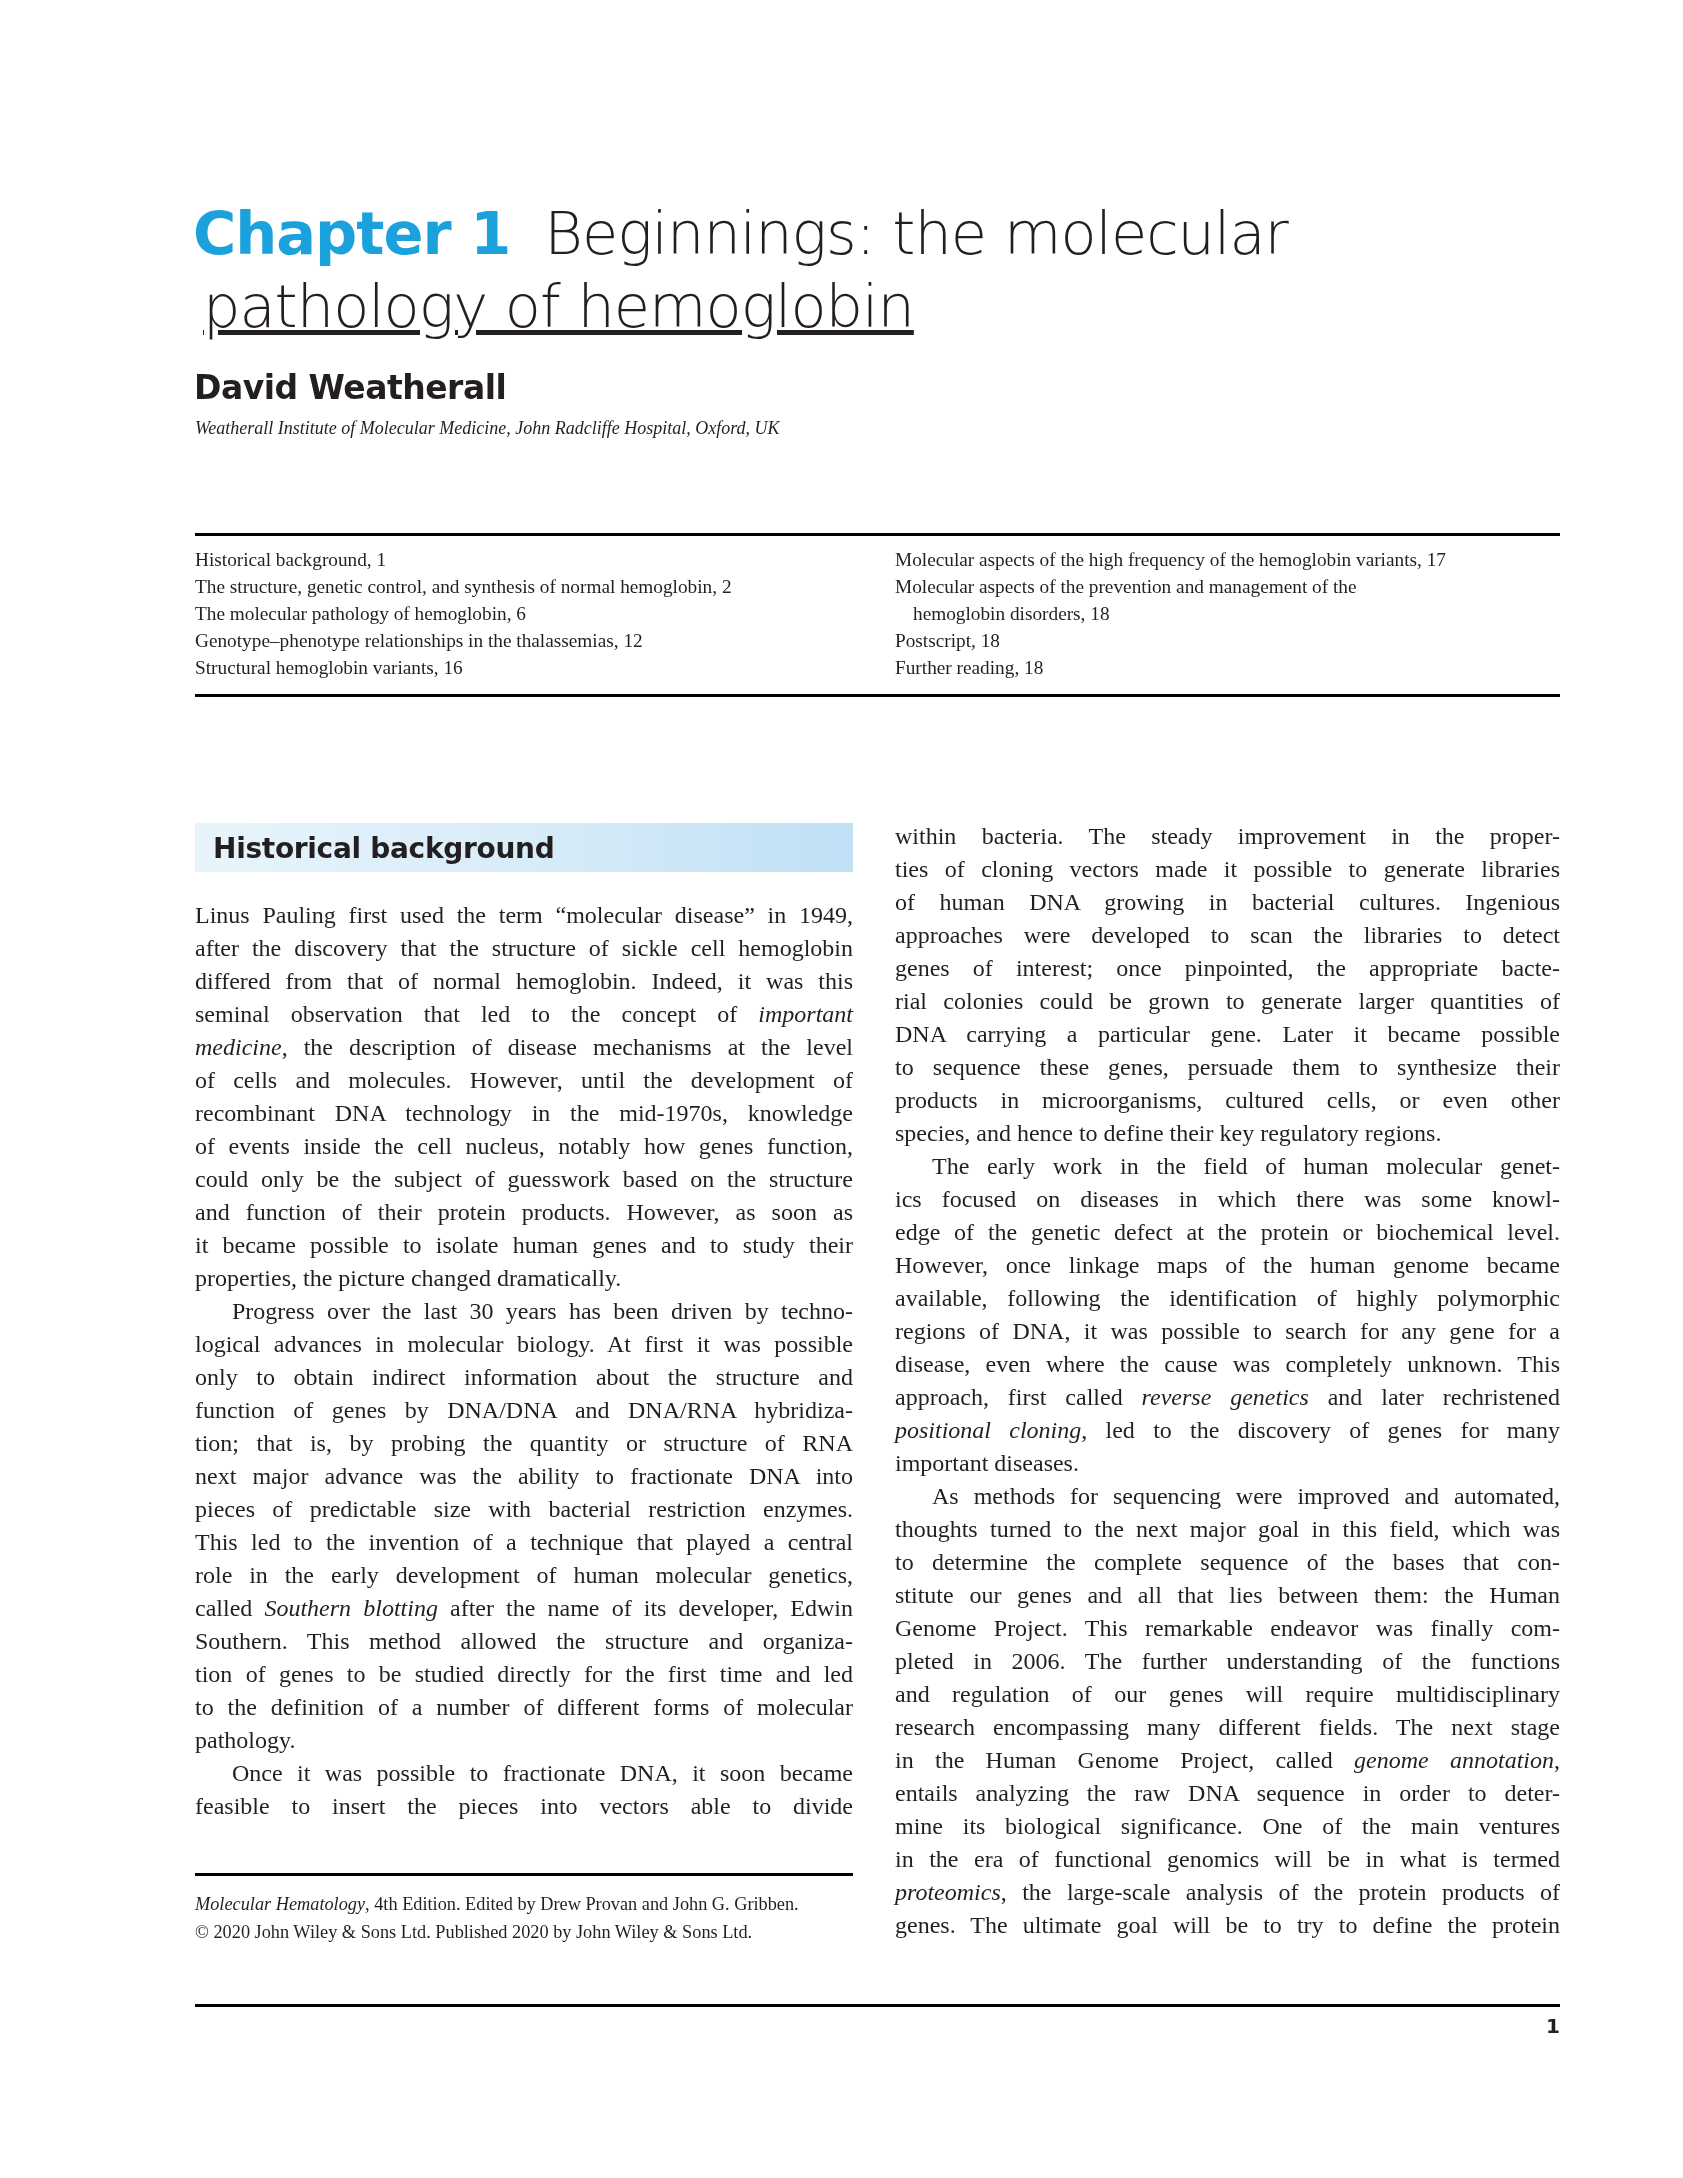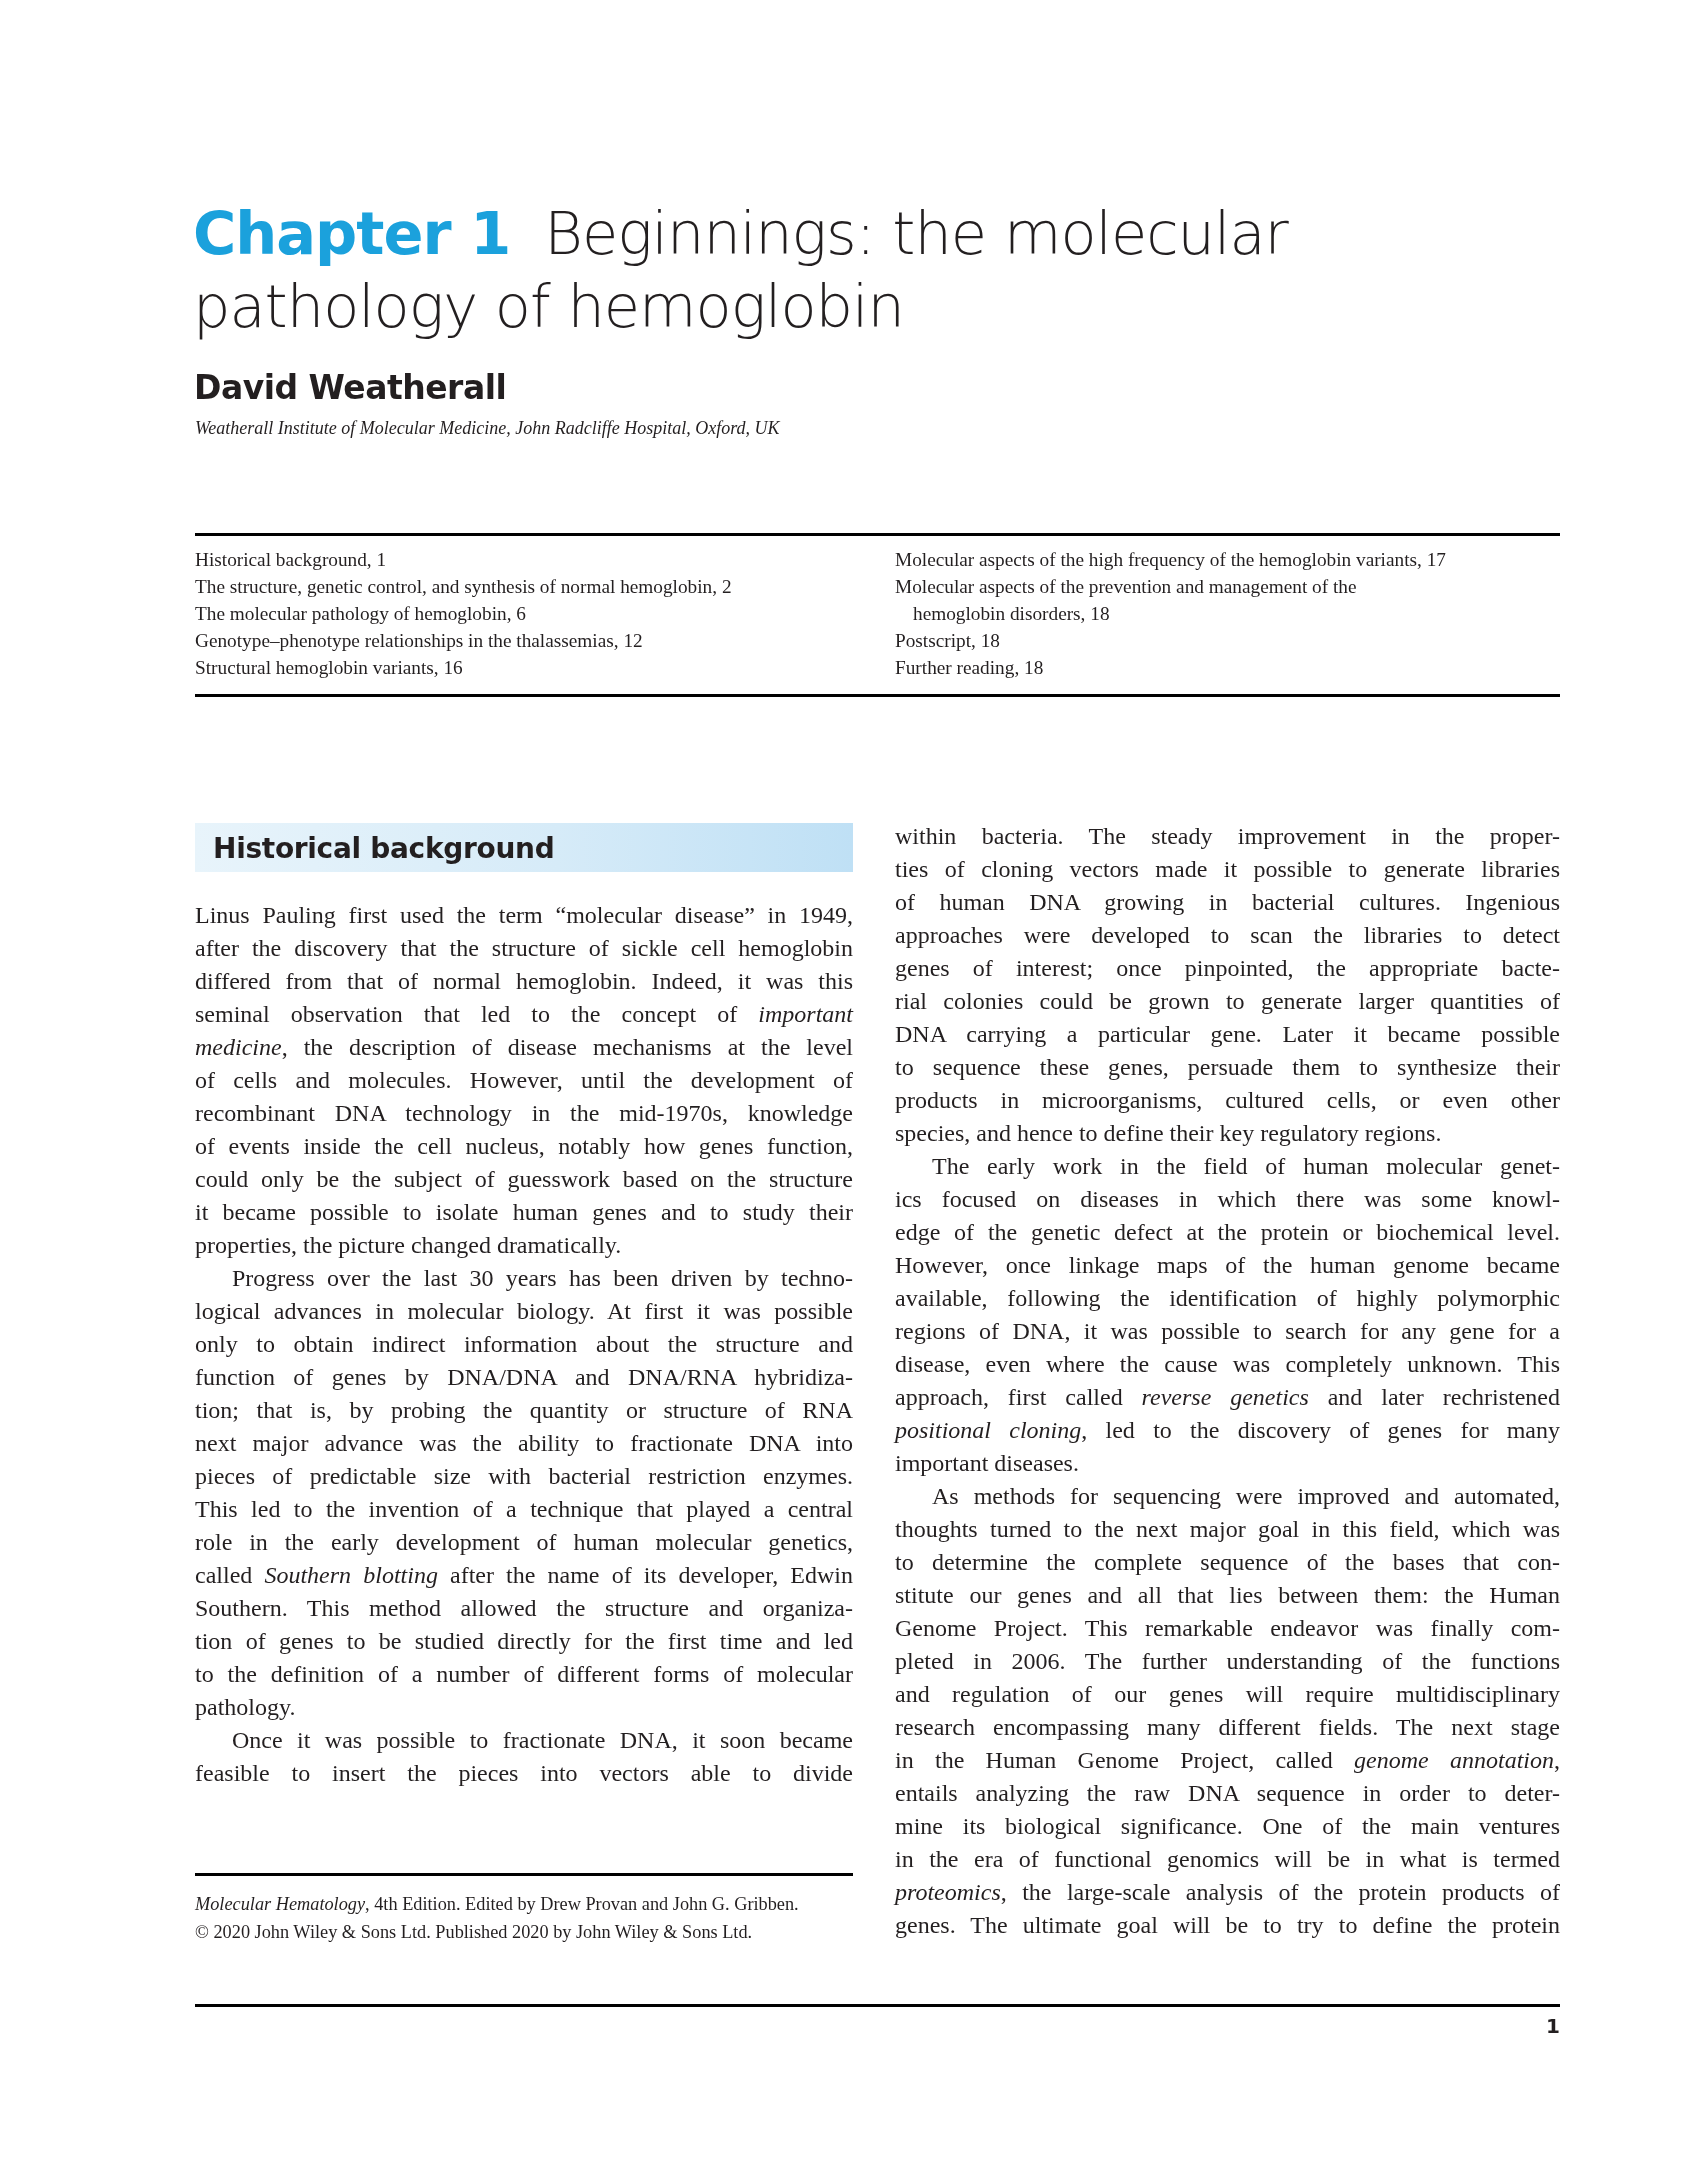--- a/index.html
+++ b/index.html
@@ -25,21 +25,21 @@
   .line i { font-style:italic; }
   .foot { position:absolute; left:195px; font-family:"Liberation Serif", serif; font-size:18.3px; line-height:28px; white-space:nowrap; }
   .pagenum { position:absolute; right:123px; top:2014px; font-family:"DejaVu Sans", sans-serif; font-weight:bold; font-size:20px; }
 </style>
 </head>
 <body>
 
 <div class="abs title" style="left:193px; top:204px;">
   <span class="chapnum">Chapter 1</span><span style="display:inline-block;width:34px"></span><span>Beginnings: the molecular</span>
 </div>
-<div class="abs title" style="left:193px; top:277px;">pathology of hemoglobin</div>
+<div class="abs title" style="left:203px; top:277px;text-decoration:underline;">pathology of hemoglobin</div>
 <div class="abs author" style="left:194px; top:371px;">David Weatherall</div>
 <div class="abs affil" style="left:195px; top:419px;">Weatherall Institute of Molecular Medicine, John Radcliffe Hospital, Oxford, UK</div>
 
 <div class="rule" style="left:195px; top:533px; width:1365px; height:3px;"></div>
 <div class="toc toc-col" style="left:195px;">
   <div class="toc-item">Historical background,  1</div>
   <div class="toc-item">The structure, genetic control, and synthesis of normal hemoglobin,  2</div>
   <div class="toc-item">The molecular pathology of hemoglobin,  6</div>
   <div class="toc-item">Genotype–phenotype relationships in the thalassemias,  12</div>
   <div class="toc-item">Structural hemoglobin variants,  16</div>
@@ -60,20 +60,21 @@
 <div class="col" id="left-col" style="left:195px; top:899px; width:658px;">
     <span class="line"><span>Linus Pauling first used the term “molecular disease” in 1949,</span></span>
     <span class="line"><span>after the discovery that the structure of sickle cell hemoglobin</span></span>
     <span class="line"><span>differed from that of normal hemoglobin. Indeed, it was this</span></span>
     <span class="line"><span>seminal observation that led to the concept of </span><i>important</i><span></span></span>
     <span class="line"><span></span><i>medicine</i><span>, the description of disease mechanisms at the level</span></span>
     <span class="line"><span>of cells and molecules. However, until the development of</span></span>
     <span class="line"><span>recombinant DNA technology in the mid-1970s, knowledge</span></span>
     <span class="line"><span>of events inside the cell nucleus, notably how genes function,</span></span>
     <span class="line"><span>could only be the subject of guesswork based on the structure</span></span>
+    <span class="line"><span>and function of their protein products. However, as soon as</span></span>
     <span class="line"><span>it became possible to isolate human genes and to study their</span></span>
     <span class="line last"><span>properties, the picture changed dramatically.</span></span>
     <span class="line indent"><span>Progress over the last 30 years has been driven by techno-</span></span>
     <span class="line"><span>logical advances in molecular biology. At first it was possible</span></span>
     <span class="line"><span>only to obtain indirect information about the structure and</span></span>
     <span class="line"><span>function of genes by DNA/DNA and DNA/RNA hybridiza-</span></span>
     <span class="line"><span>tion; that is, by probing the quantity or structure of RNA</span></span>
     <span class="line"><span>next major advance was the ability to fractionate DNA into</span></span>
     <span class="line"><span>pieces of predictable size with bacterial restriction enzymes.</span></span>
     <span class="line"><span>This led to the invention of a technique that played a central</span></span>

